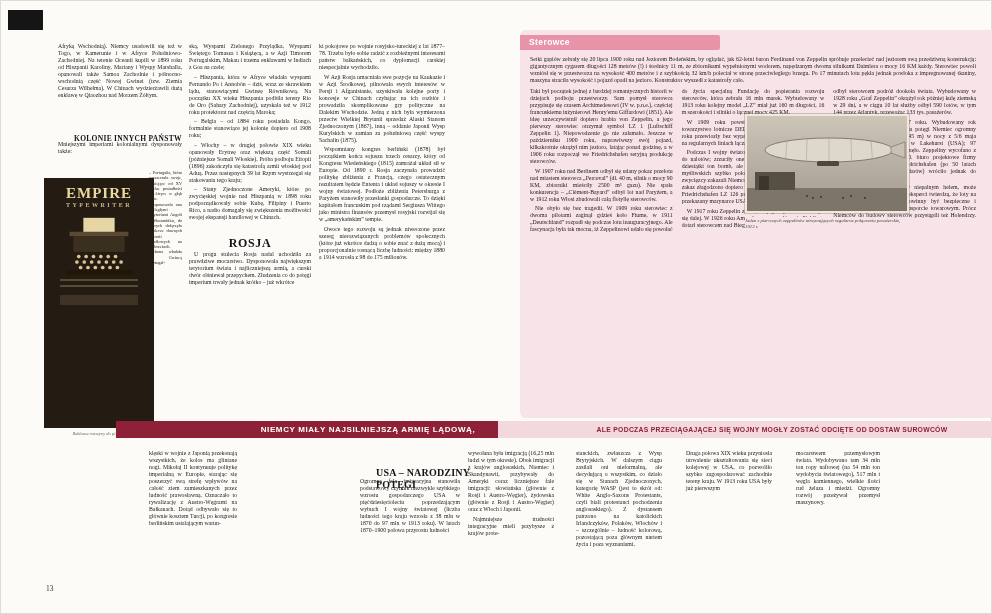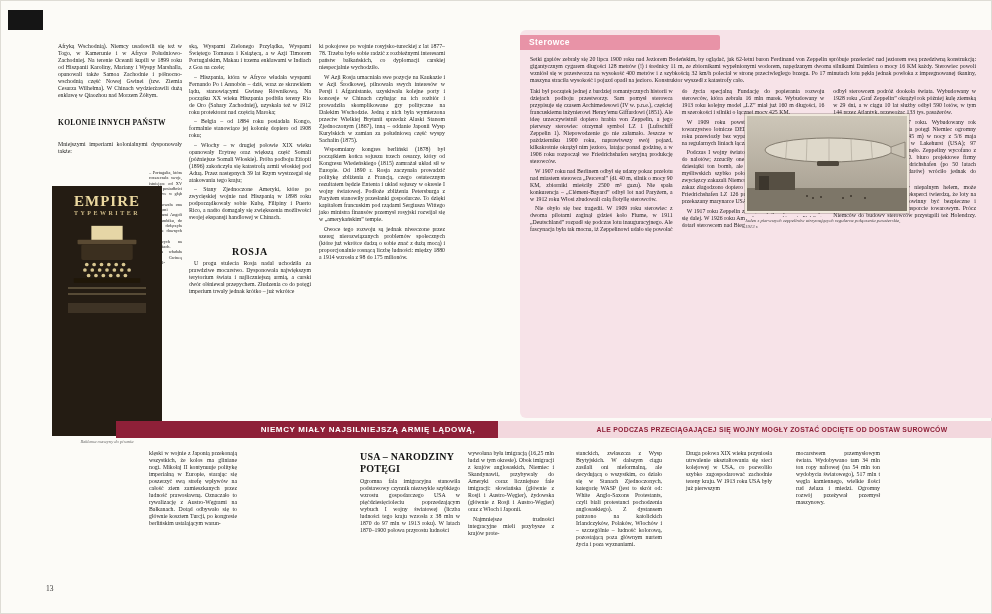--- a/index.html
+++ b/index.html
@@ -5,28 +5,28 @@
   html,body{margin:0;padding:0;background:#e9e7e2;}
   .spread{position:relative;width:992px;height:614px;background:#fcfbf7;margin:0 auto;
           box-shadow:inset 0 0 0 1px #dedcd5;overflow:hidden;
           font-family:"Liberation Serif",serif;}
   .abs{position:absolute;padding-left:30px;}
   .print-mark{width:5px;height:20px;background:#151515;}
   .body{font:5.8px/7px "Liberation Serif",serif;color:#1c1c1c;text-align:justify;}
   .body p{margin:0 0 2.5px;text-indent:5px;}
   .body p:first-child{text-indent:0;}
   .narrow{font-size:4.3px;line-height:5.3px;}
-  .h-serif{font-family:"Liberation Serif",serif;font-weight:bold;color:#141414;margin:0;}
+  .h-serif{font-family:"Liberation Serif",serif;font-weight:bold;color:#141414;margin:16px;}
   .heading-kolonie{font-size:7.5px;line-height:9.5px;letter-spacing:.3px;}
-  .rosja-heading{font-size:10px;line-height:8px;text-align:center;letter-spacing:.6px;margin:27px 0 4px;}
+  .rosja-heading{font-size:12px;line-height:8px;text-align:center;letter-spacing:.6px;margin:18px 0 4px;}
   .usa-heading{font-size:10px;line-height:12px;letter-spacing:.2px;}
   .pageno{font:7.5px/9px "Liberation Serif",serif;color:#333;}
 
   
-  .poster{margin:16px;}
+  .poster{margin:8px;}
   .poster-top{height:250px;background:#241c13;overflow:hidden;}
   .poster-brand{font:bold 15px/16px "Liberation Serif",serif;color:#ecd9a0;text-align:center;letter-spacing:1px;padding-top:7px;}
   .poster-product{font:bold 6px/9px "Liberation Serif",serif;color:#cdb987;text-align:center;letter-spacing:2.5px;}
   .typewriter{display:block;width:92px;margin:6px auto 2px;}
   .poster-rule{height:2px;background:#8a795a;opacity:.5;margin:4px 16px 0;}
   .poster-rule.wide{height:10px;opacity:.25;margin-top:8px;}
   .poster-caption{font:italic 4.6px/5.6px "Liberation Serif",serif;color:#666;text-align:center;height:12px;margin-top:3px;}
   .poster-bottom{margin-top:4px;height:146px;background:#d9cba4;padding-top:8px;box-sizing:border-box;}
   .sale-lines p{margin:1.5px 0;text-align:center;font:bold 4.6px/5.4px "Liberation Serif",serif;
                 letter-spacing:.5px;color:#33291a;text-indent:0;}

